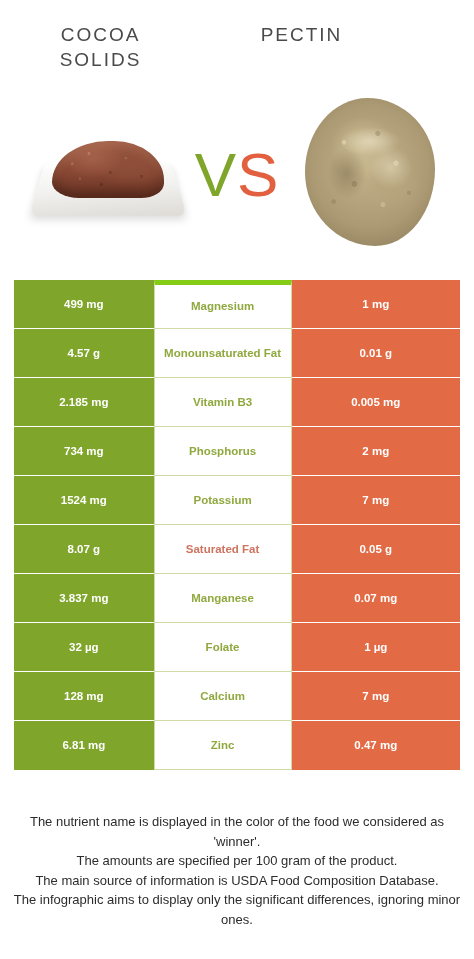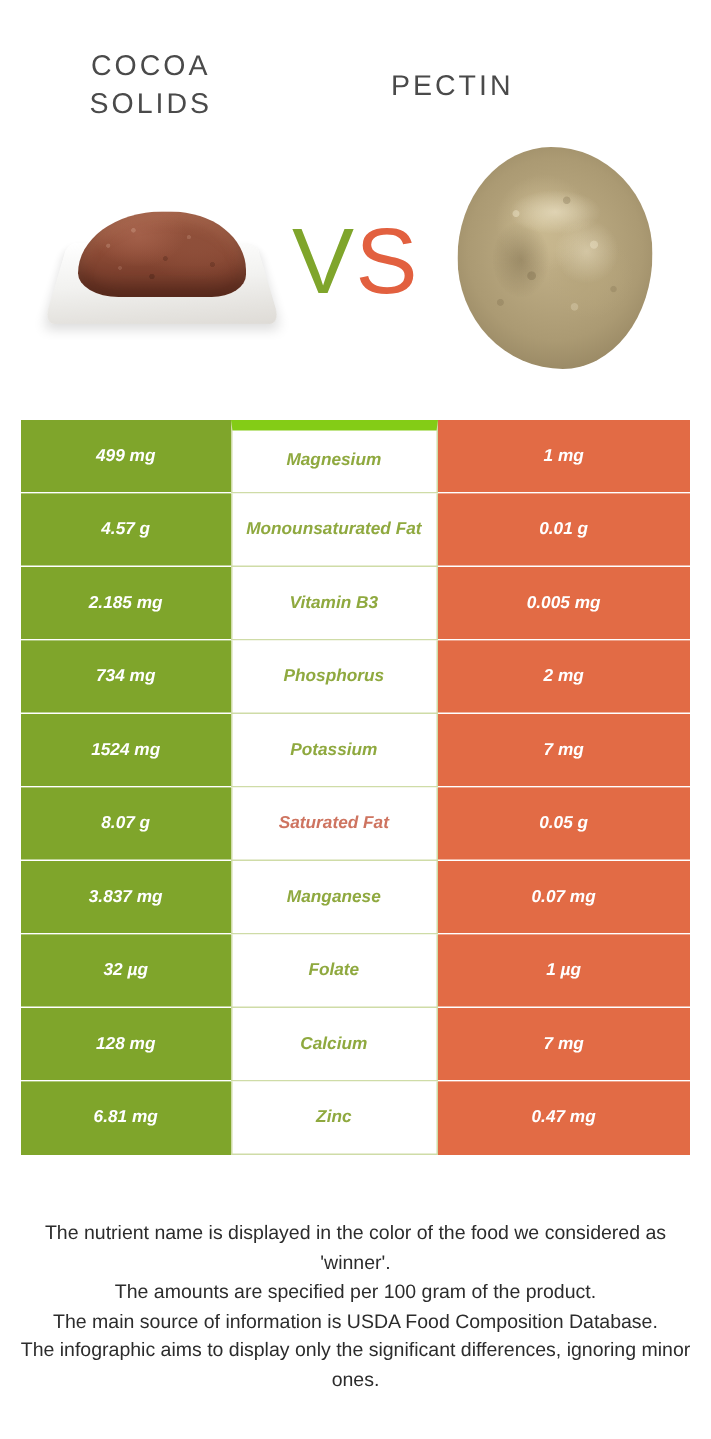--- a/index.html
+++ b/index.html
@@ -18,21 +18,21 @@
   }
 
   
   .titles {
     position: absolute;
     top: 0;
     left: 0;
     width: 402px;
     height: 92px;
     display: flex;
-    align-items: center;
+    align-items: flex-start;
   }
   .title-block {
     flex: 1 1 50%;
     text-align: center;
     padding-top: 22px;
   }
   .title-block .title-line {
     display: block;
     font-size: 19px;
     letter-spacing: 2.0px;
@@ -171,36 +171,35 @@
   .cell {
     display: flex;
     align-items: center;
     justify-content: center;
     text-align: left;
     font-size: 11.5px;
     font-weight: bold;
     line-height: 15px;
     box-sizing: border-box;
     padding: 4px 6px;
-    font-style: italic;
   }
   .cell-left {
     width: 149px;
     background: #7FA52B;
     color: #ffffff;
     border-bottom: 1px solid #ffffff;
   }
   .cell-mid {
     width: 147px;
     background: #ffffff;
     border: 1px solid #cfdca7;
     border-top: none;
     color: #8FA93F;
   }
-  .row:first-child .cell-mid { border-top: 7px solid #84cc16; }
+  .row:first-child .cell-mid { border-top: 5px solid #84cc16; }
   .cell-mid.loser-red { color: #CE7460; }
   .cell-right {
     width: 180px;
     background: #E26B45;
     color: #ffffff;
     border-bottom: 1px solid #ffffff;
   }
   .row:last-child .cell-left,
   .row:last-child .cell-right { border-bottom: none; }
 

